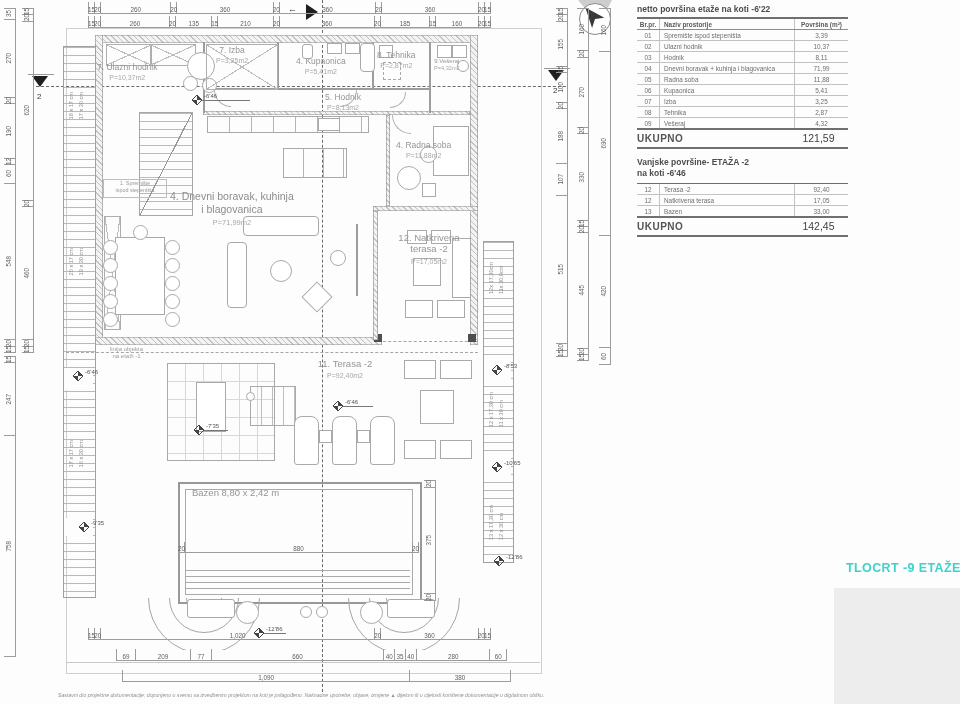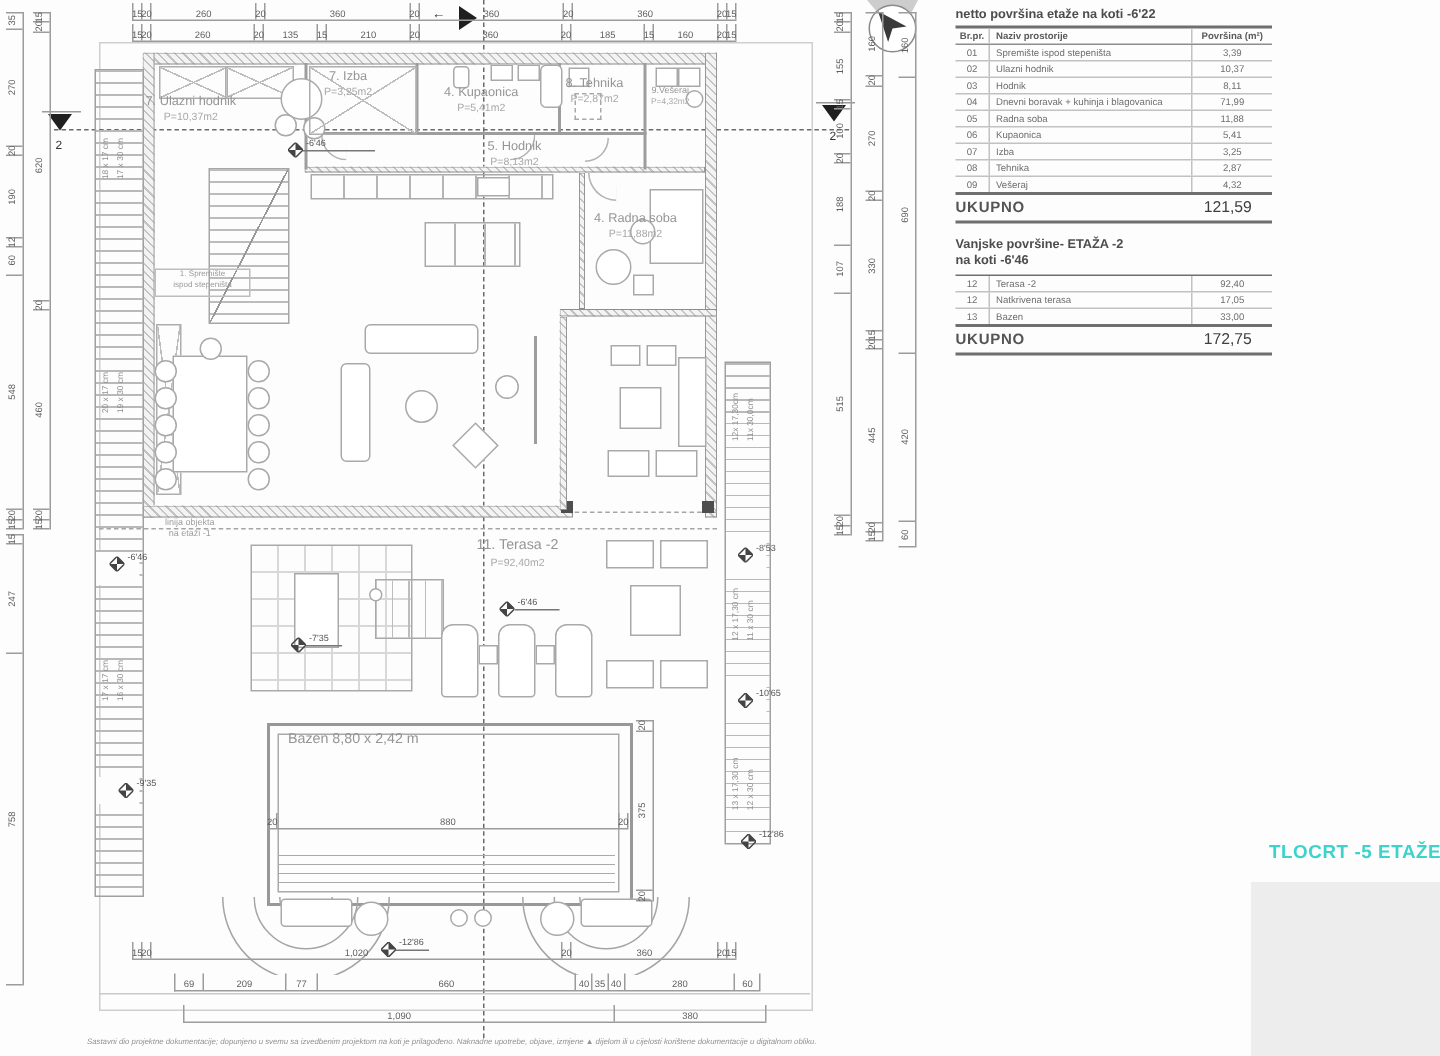--- a/index.html
+++ b/index.html
@@ -273,20 +273,30 @@
     <span class="area" style="font-size:5.6px;">P=4,32m2</span>
   </div>
   <div class="rlabel" style="left:325px;top:92px;">
     <span>5. Hodnik</span><br>
     <span class="area">P=8,13m2</span>
   </div>
   <div class="rlabel" style="left:396px;top:140px;">
     <span>4. Radna soba</span><br>
     <span class="area">P=11,88m2</span>
   </div>
+  <div class="rlabel big" style="left:170px;top:190px;color:#8d8d8d;">
+    <span>4. Dnevni boravak, kuhinja</span><br>
+    <span>i blagovanica</span><br>
+    <span class="area" style="font-size:7.5px;">P=71,99m2</span>
+  </div>
+  <div class="rlabel mid" style="left:386px;top:232px;text-align:center;width:86px;">
+    <span>12. Natkrivena</span><br>
+    <span>terasa -2</span><br>
+    <span class="area">P=17,05m2</span>
+  </div>
   <div class="rlabel mid" style="left:290px;top:358px;text-align:center;width:110px;">
     <span>11. Terasa -2</span><br>
     <span class="area">P=92,40m2</span>
   </div>
   <div class="rlabel" style="left:110px;top:346px;font-size:6px;color:#9e9e9e;">
     <span>linija objekta</span><br>
     <span>na etaži -1</span>
   </div>
 
   <div class="elev" style="left:192px;top:95px;">
@@ -793,19 +803,19 @@
         </div>
 
         <div class="trow">
           <div class="c-num">13</div>
           <div class="c-name">Bazen</div>
           <div class="c-area">33,00</div>
         </div>
       </div>
     <div class="total">
       <div class="tl">UKUPNO</div>
-      <div class="tv">172,75</div>
-    </div>
-  </div>
-
-  <div class="drawing-title" style="left: 846px; top: 561px; color: rgb(59, 211, 204);">TLOCRT -5 ETAŽE</div>
+      <div class="tv">142,45</div>
+    </div>
+  </div>
+
+  <div class="drawing-title" style="left: 846px; top: 561px; color: rgb(59, 211, 204);">TLOCRT -9 ETAŽE</div>
   <div class="footer" style="left:58px;top:692px;width:544px;">Sastavni dio projektne dokumentacije; dopunjeno u svemu sa izvedbenim projektom na koti je prilagođeno. Naknadne upotrebe, objave, izmjene ▲ dijelom ili u cijelosti korištene dokumentacije u digitalnom obliku.</div>
 </div>
 
 </body></html>

